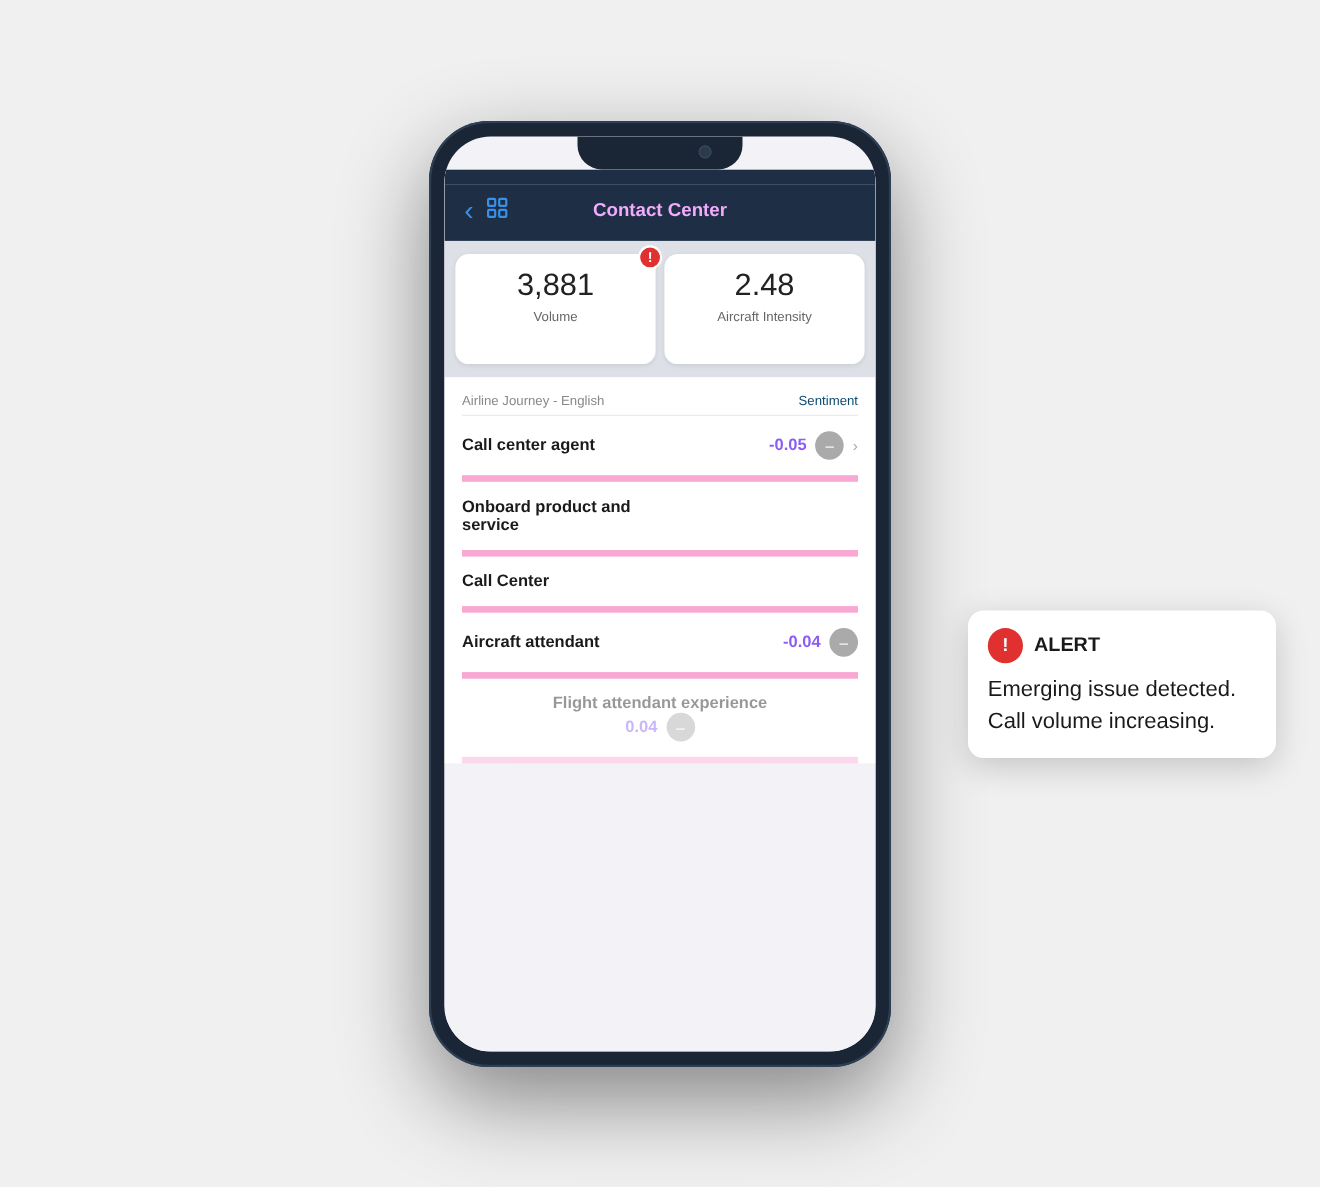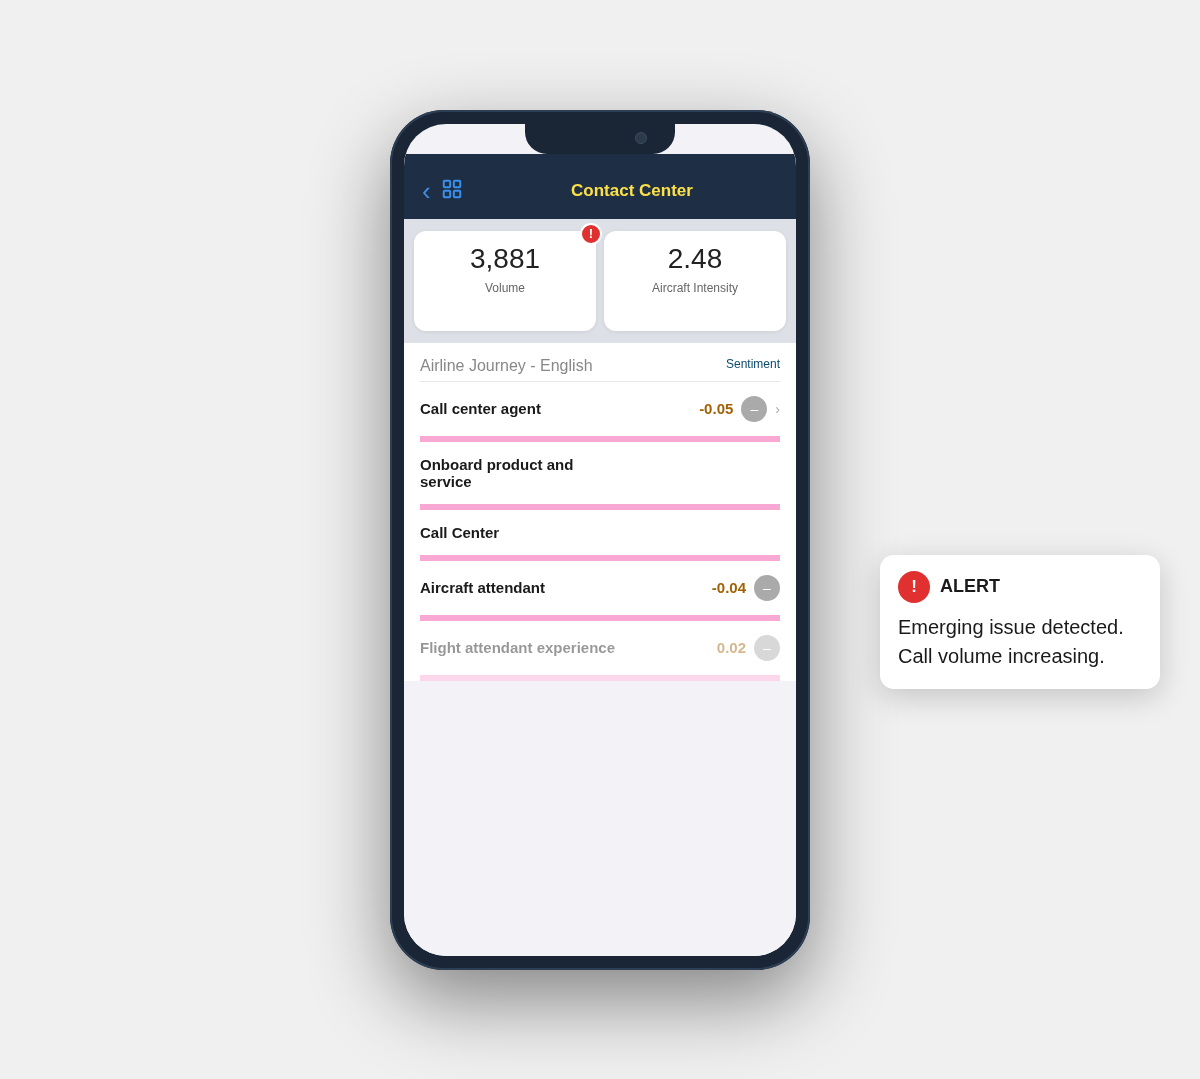--- a/index.html
+++ b/index.html
@@ -97,24 +97,23 @@
 
     .header-grid-icon {
       color: #3a8fe8;
       font-size: 18px;
     }
 
     .header-title {
       position: absolute;
       left: 50%;
       transform: translateX(-50%);
-      color: #fde047;
+      color: #f0abfc;
       font-size: 17px;
       font-weight: 700;
-      margin-left: 32px;
     }
 
     
     .metrics-section {
       background: #dde0e6;
       padding: 12px 10px;
       display: flex;
       gap: 8px;
     }
 
@@ -170,21 +169,21 @@
     }
 
     .list-header {
       display: flex;
       justify-content: space-between;
       padding: 14px 0 6px;
       border-bottom: 1px solid #e8e8e8;
     }
 
     .list-header-left {
-      font-size: 16px;
+      font-size: 12px;
       color: #888;
     }
 
     .list-header-right {
       font-size: 12px;
       color: #0c4a6e;
     }
 
     .list-item {
       display: flex;
@@ -203,39 +202,40 @@
 
     .list-item-right {
       display: flex;
       align-items: center;
       gap: 8px;
     }
 
     .sentiment-value {
       font-size: 15px;
       font-weight: 600;
-      color: #a16207;
+      color: #8b5cf6;
     }
 
     .circle-icon {
       width: 26px; height: 26px;
       background: #aaa;
       border-radius: 50%;
       display: flex; align-items: center; justify-content: center;
       color: white;
       font-size: 14px;
     }
 
     .chevron-right {
       color: #aaa;
       font-size: 14px;
     }
 
     .list-item-blurred {
       opacity: 0.45;
+      flex-direction: column;
     }
 
     
     .alert-popup {
       position: absolute;
       right: -110px;
       top: 490px;
       width: 280px;
       background: white;
       border-radius: 14px;
@@ -352,21 +352,21 @@
             <span class="list-item-label">Aircraft attendant</span>
             <div class="list-item-right">
               <span class="sentiment-value">-0.04</span>
               <div class="circle-icon">–</div>
             </div>
           </div>
 
           <div class="list-item list-item-blurred">
             <span class="list-item-label">Flight attendant experience</span>
             <div class="list-item-right">
-              <span class="sentiment-value">0.02</span>
+              <span class="sentiment-value">0.04</span>
               <div class="circle-icon">–</div>
             </div>
           </div>
         </div>
       </div>
     </div>
   </div>
 
   <div class="alert-popup">
     <div class="alert-popup-header">

